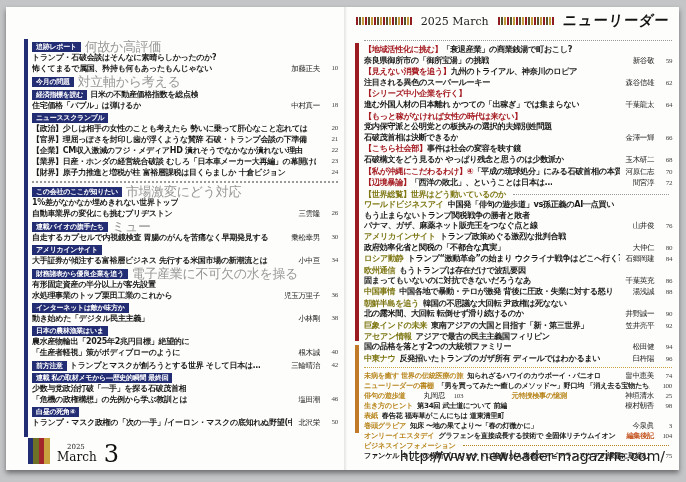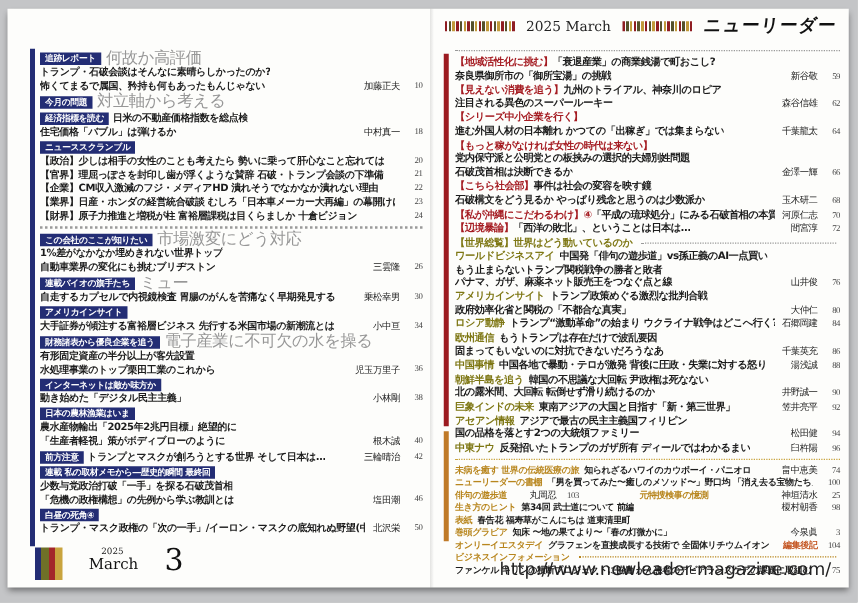--- a/index.html
+++ b/index.html
@@ -43,21 +43,21 @@
   .red{color:#a51c22;font-weight:bold;white-space:nowrap;flex:none;}
   .wrow{font-size:8.2px;line-height:10.4px;letter-spacing:-0.4px;}
   .olabel{color:#7e7714;font-weight:bold;white-space:nowrap;flex:none;margin-right:4px;}
   .mrow{font-size:7.2px;line-height:10px;letter-spacing:-0.3px;}
   .glabel{color:#b8861e;font-weight:bold;white-space:nowrap;flex:none;margin-right:4px;}
   .glabel.mla{margin-left:auto;}
   .redlabel{color:#c3531f;font-weight:bold;flex:none;margin-left:6px;white-space:nowrap;}
   .leader{flex:1;border-bottom:1px dotted #999;margin:0 3px;transform:translateY(-2px);}
   .leader.gold{border-color:#b8861e;}
   
-  .flogo{position:absolute;left:22px;top:431px;display:flex;align-items:flex-start;gap:21px;}
+  .flogo{position:absolute;left:22px;top:431px;display:flex;align-items:flex-end;gap:7px;}
   .flag{width:22px;height:26px;flex:none;
         background:linear-gradient(90deg,#232d74 0 5px,#6f7028 5px 11px,#a3262a 11px 16px,#c9a43e 16px 22px);}
   .fdate{display:flex;flex-direction:column;align-items:flex-start;line-height:1.05;}
   .fyear{font-size:7px;font-family:"DejaVu Serif",serif;color:#222;margin-left:10px;}
   .fmonth{font-size:12px;font-family:"DejaVu Serif",serif;color:#111;}
   .fnum{font-size:24px;font-family:"DejaVu Serif",serif;color:#111;line-height:.85;}
   .furl{position:absolute;right:14px;top:441px;font-size:14px;color:#222;letter-spacing:0;}
 </style>
 </head>
 <body>

